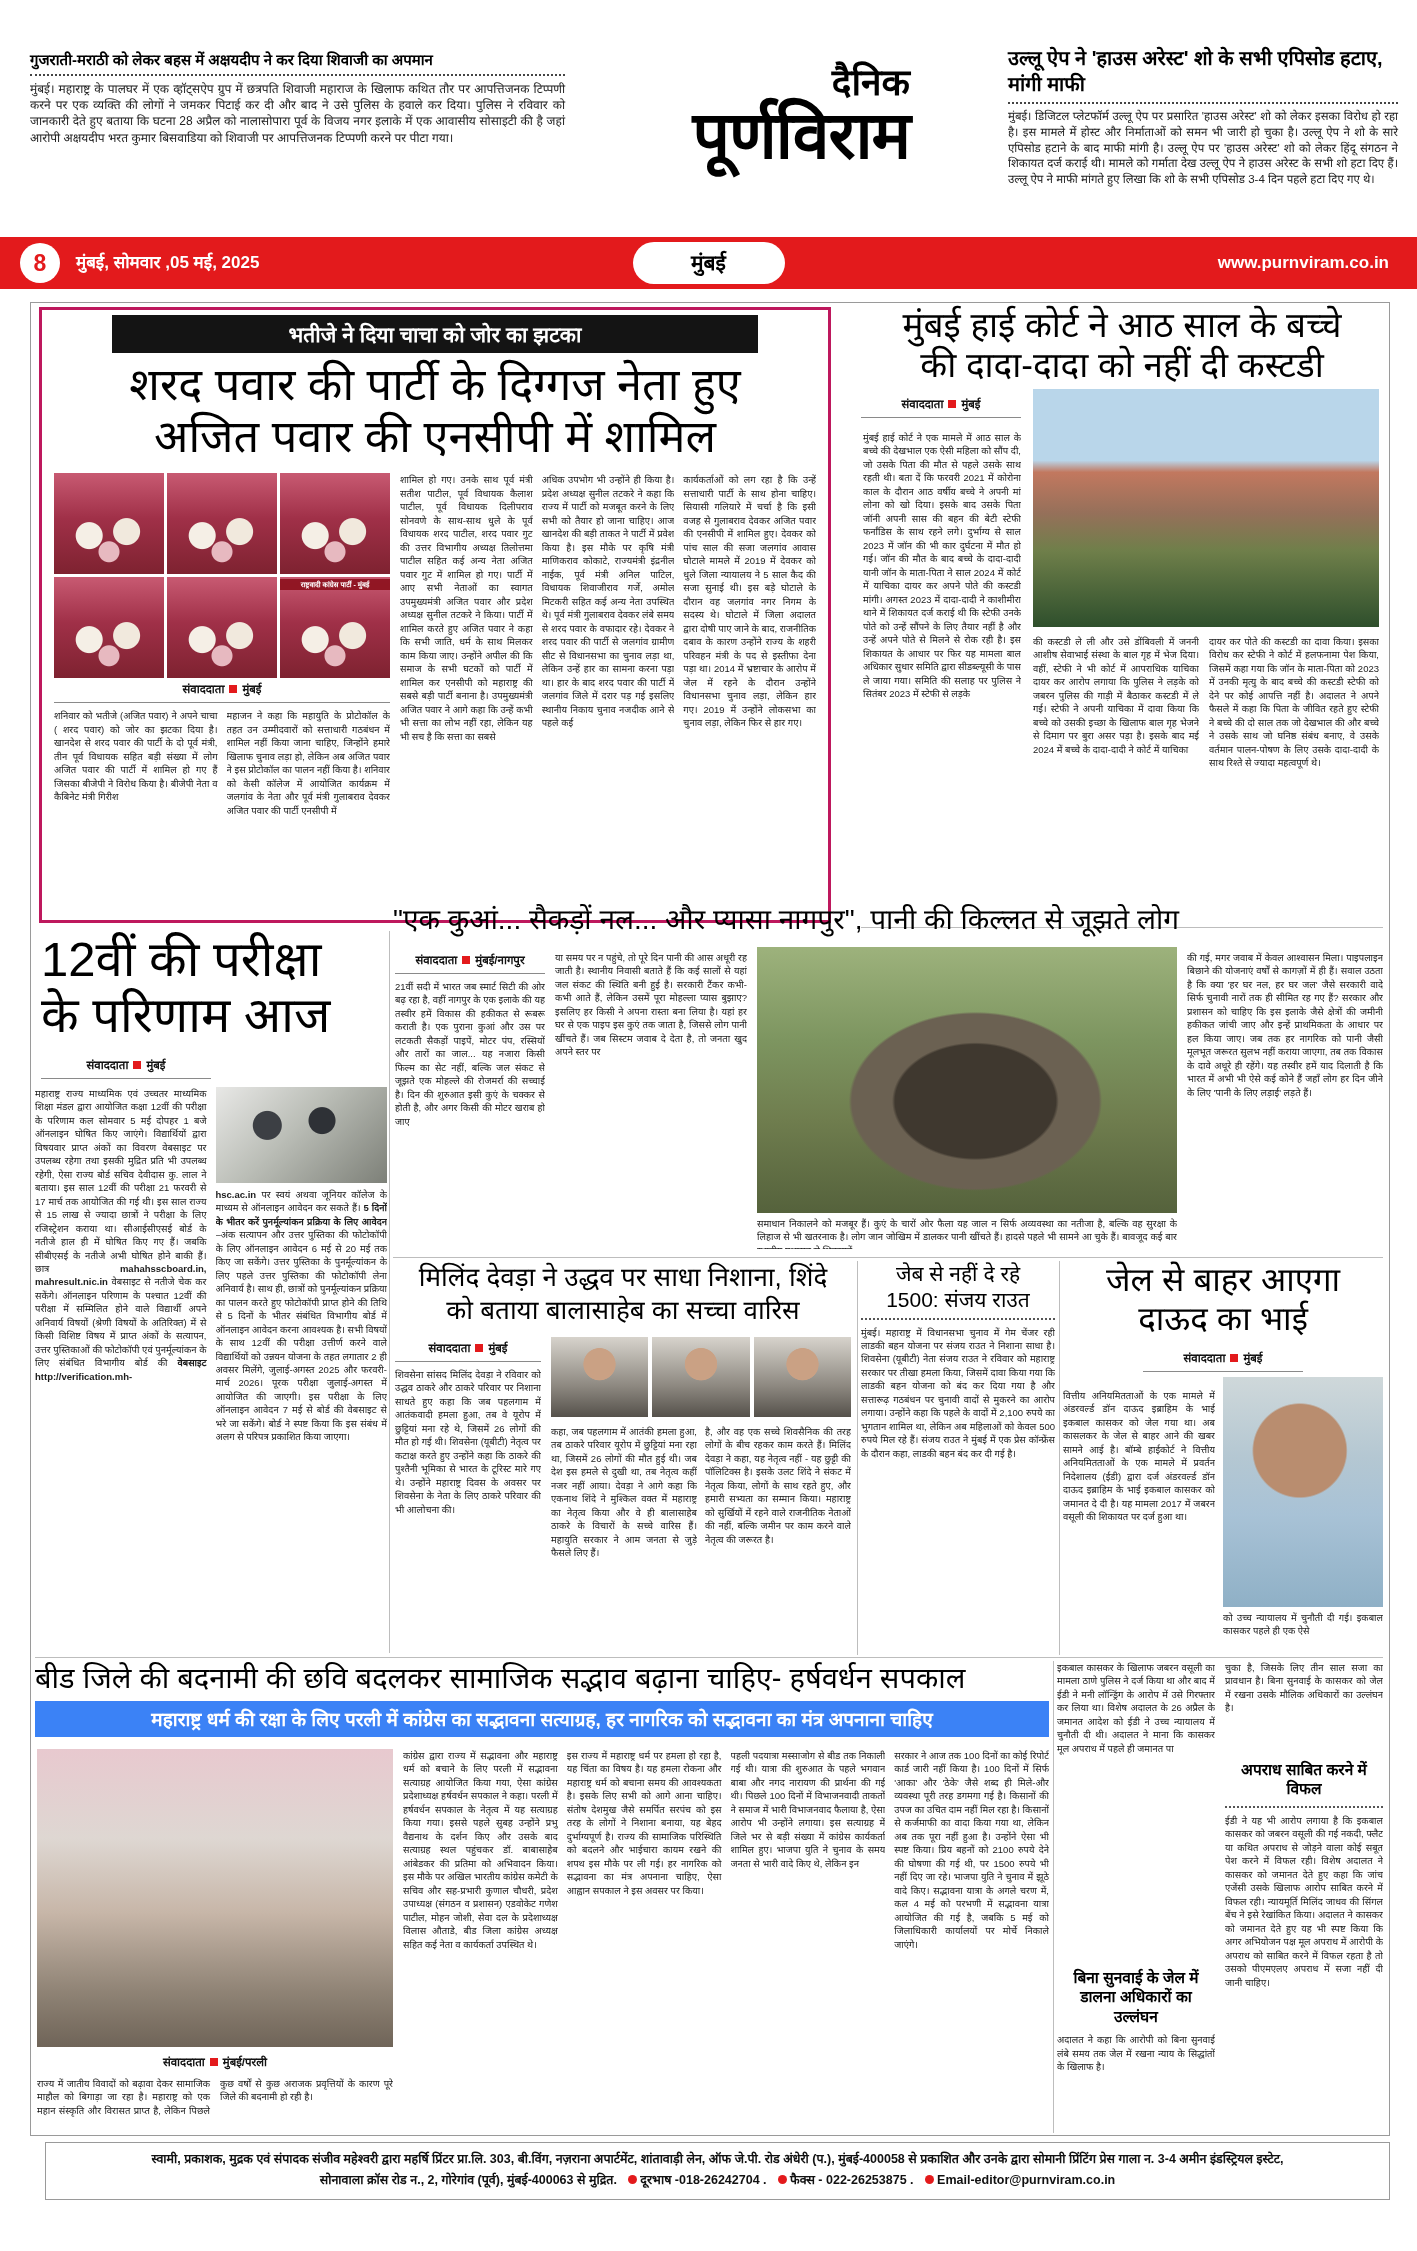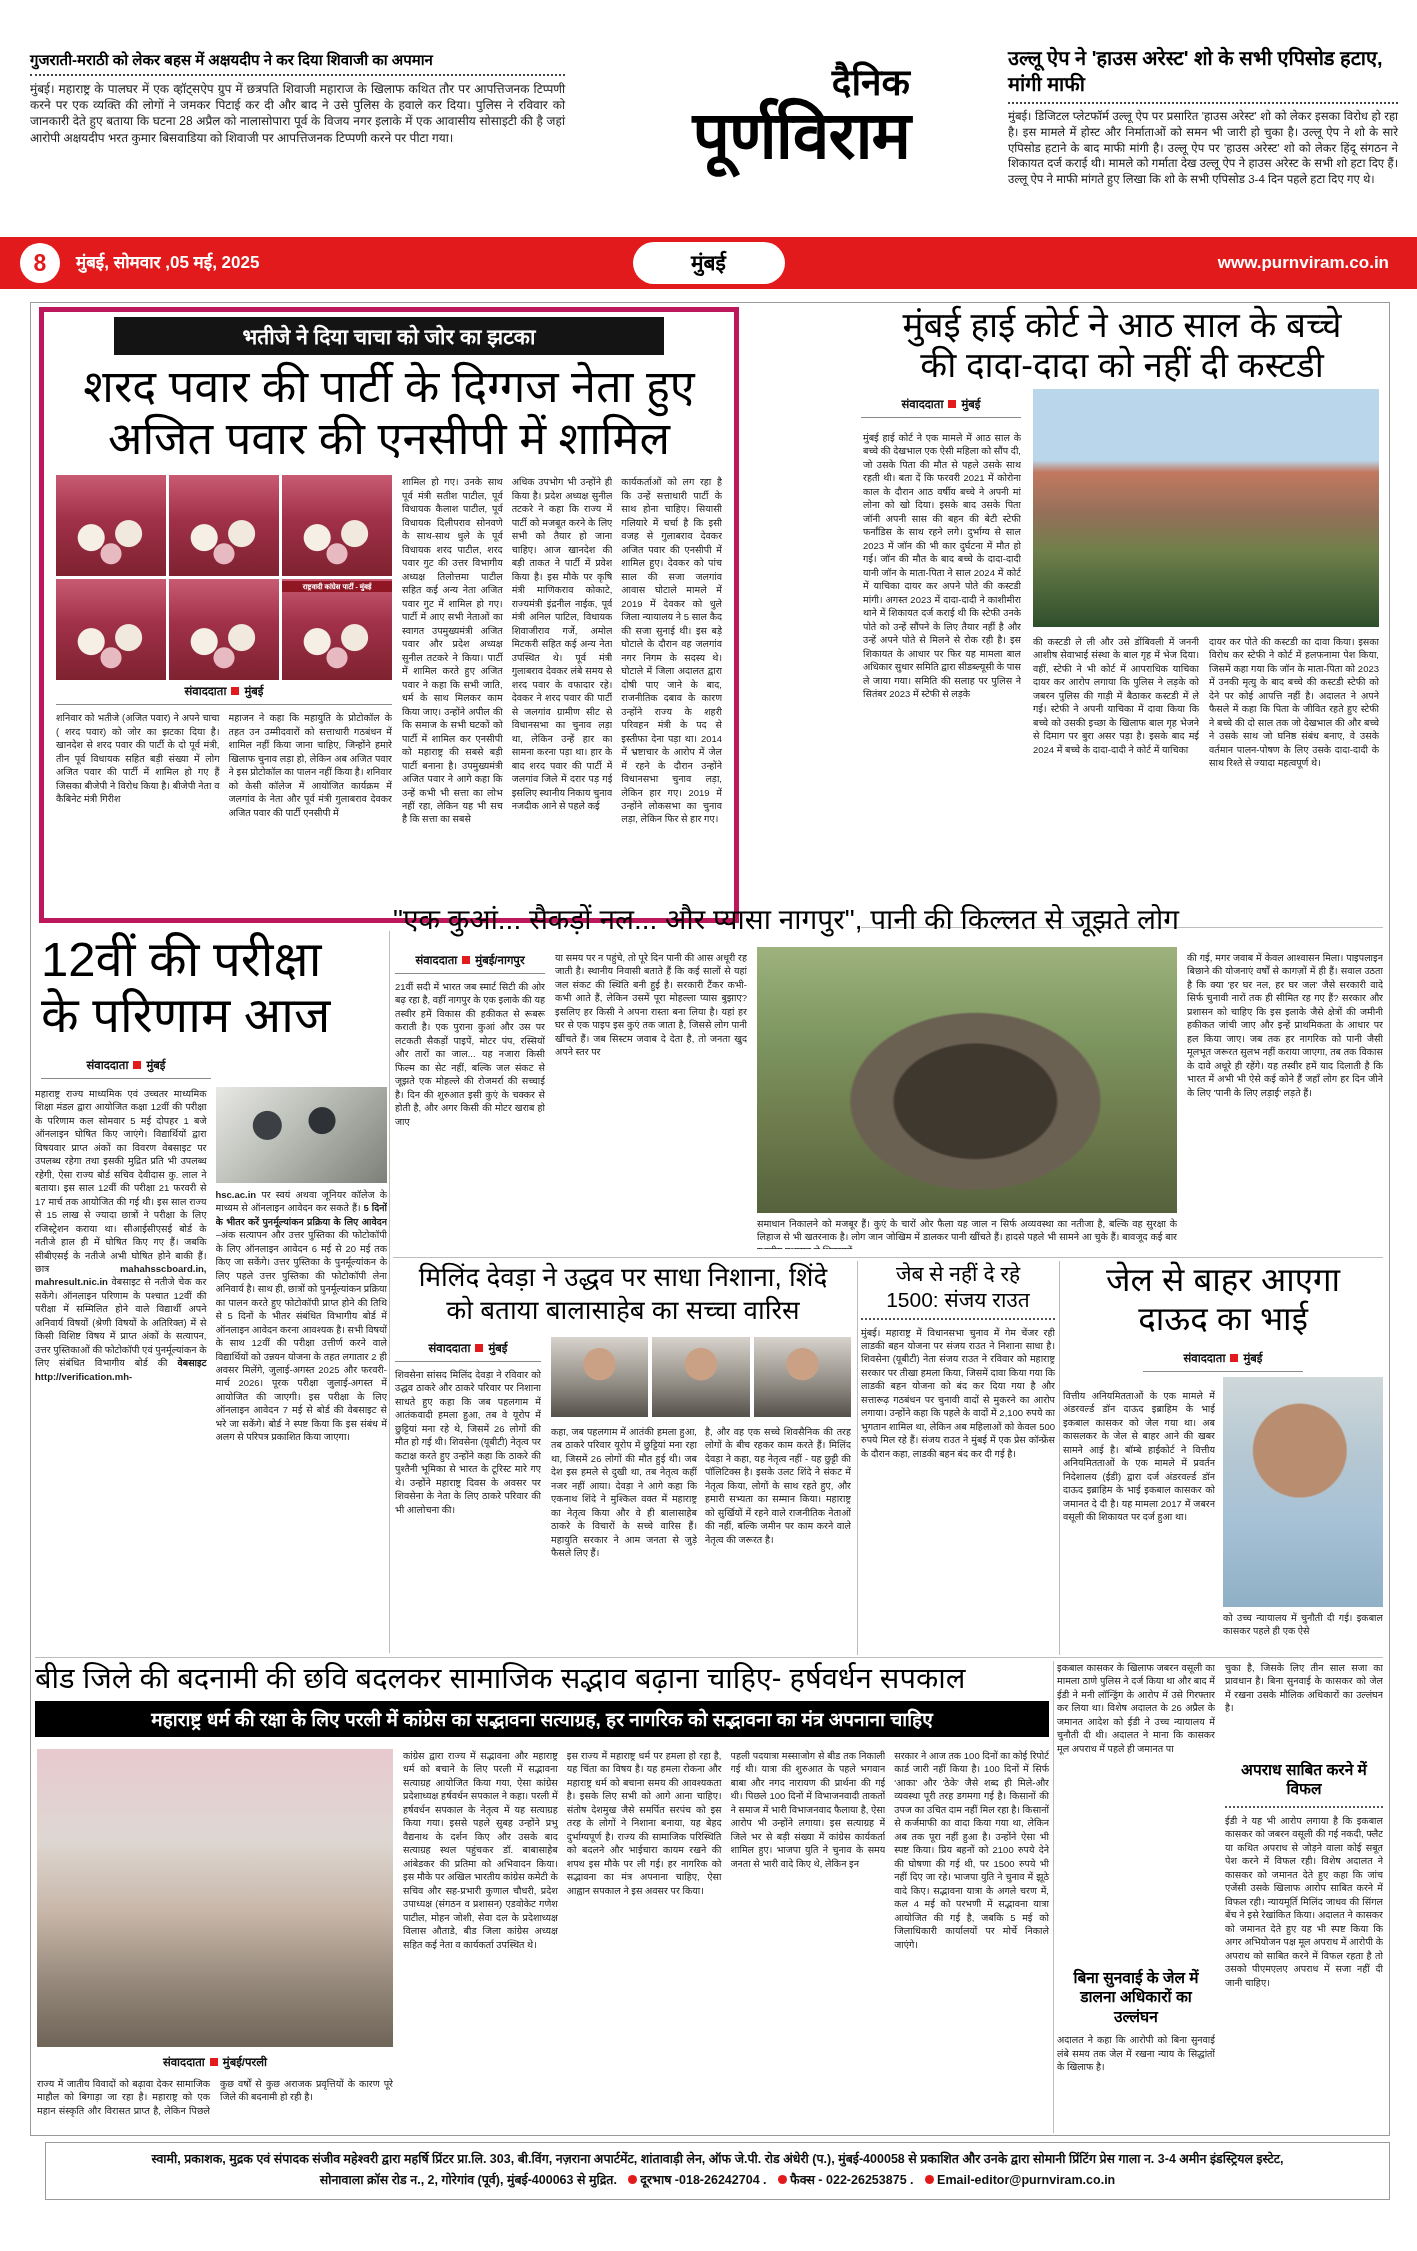--- a/index.html
+++ b/index.html
@@ -28,21 +28,21 @@
   .rule-h{position:absolute;height:1px;background:#bdbdbd;}
   
   .headline{font-weight:normal;color:#000;text-align:center;}
   .kicker{background:#141414;color:#fff;font-weight:bold;font-size:21px;text-align:center;padding:5px 0;}
   .byline{font-size:11.5px;font-weight:bold;color:#111;text-align:center;padding:3px 0 6px;border-bottom:1px solid #8a8a8a;}
   .redsq{display:inline-block;width:8px;height:8px;background:#e31a1c;margin:0 5px;}
   .coltxt{font-size:9.5px;line-height:1.42;text-align:justify;color:#1c1c1c;overflow:hidden;}
   .bold{font-weight:bold;}
   .subhead{font-weight:bold;font-size:15.5px;line-height:1.25;text-align:center;color:#000;margin:7px 0;}
   .dotrule{border-top:2px dotted #555;margin:4px 0 6px;}
-  .redband{background:#000000;color:#fff;font-weight:bold;font-size:19px;text-align:center;padding:5px 0;}
+  .redband{background:#3b82f6;color:#fff;font-weight:bold;font-size:19px;text-align:center;padding:5px 0;}
   
   .photo{background:#ccc;}
   .ph-collage{display:grid;grid-template-columns:1fr 1fr 1fr;gap:3px;height:205px;}
   .ph-collage>div{position:relative;background:
       radial-gradient(circle at 32% 62%, #f5efe6 0 13px, rgba(0,0,0,0) 14px),
       radial-gradient(circle at 66% 58%, #f1e9dd 0 13px, rgba(0,0,0,0) 14px),
       radial-gradient(circle at 50% 78%, #e7b9c0 0 10px, rgba(0,0,0,0) 11px),
       linear-gradient(180deg,#c85a72 0%,#a03048 45%,#7e2230 100%);}
   .collage-banner{position:absolute;left:0;right:0;top:2px;background:rgba(140,16,28,.9);color:#fff;
       font-size:7px;font-weight:bold;text-align:center;padding:1px 0;}
@@ -84,21 +84,21 @@
 
 <div class="abs" id="date-bar">
   <div class="abs" id="page-badge">8</div>
   <div class="abs" id="date-text">मुंबई, सोमवार ,05 मई, 2025</div>
   <div class="abs" id="edition-pill">मुंबई</div>
   <div id="site-url">www.purnviram.co.in</div>
 </div>
 
 <div class="abs" id="frame">
 
-  <div class="abs" style="left:8px;top:4px;width:700px;height:616px;border:5px solid #be185d;box-sizing:border-box;">
+  <div class="abs" style="left:8px;top:4px;width:792px;height:616px;border:3px solid #be185d;box-sizing:border-box;">
     <div class="kicker" style="margin:5px 70px 0;">भतीजे ने दिया चाचा को जोर का झटका</div>
     <div class="headline" style="font-size:45px;line-height:1.16;margin-top:6px;">
       <div>शरद पवार की पार्टी के दिग्गज नेता हुए</div>
       <div>अजित पवार की एनसीपी में शामिल</div>
     </div>
     <div style="display:flex;gap:10px;margin:10px 12px 0;height:438px;">
       <div style="width:336px;flex:none;">
         <div class="ph-collage">
           <div></div>
           <div></div>

